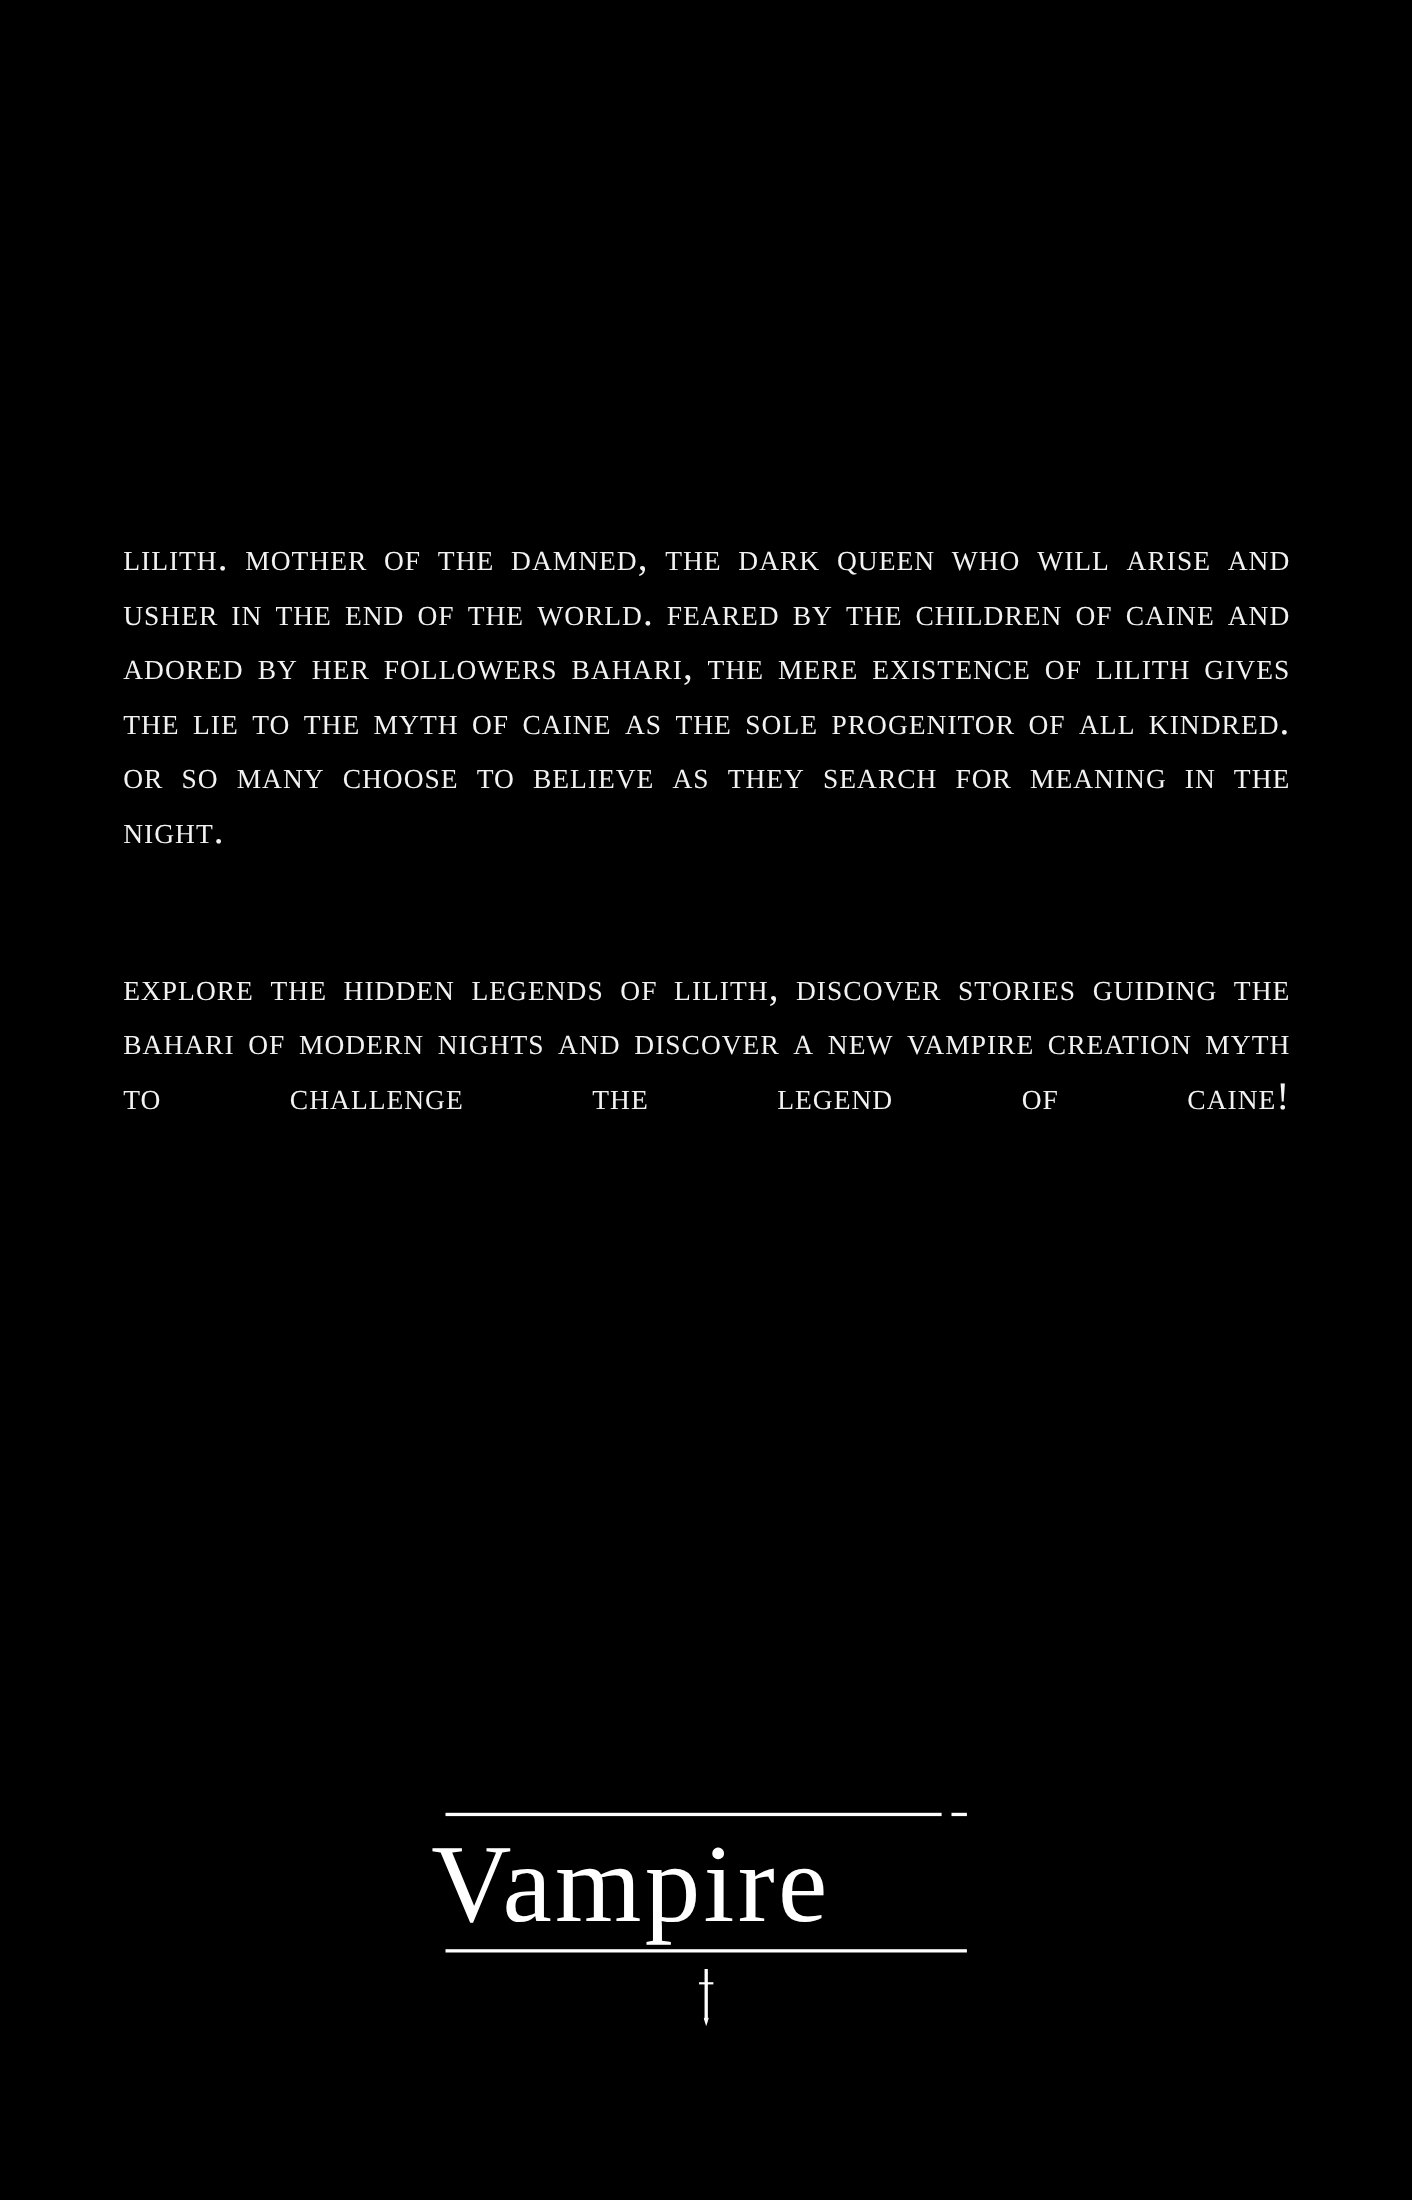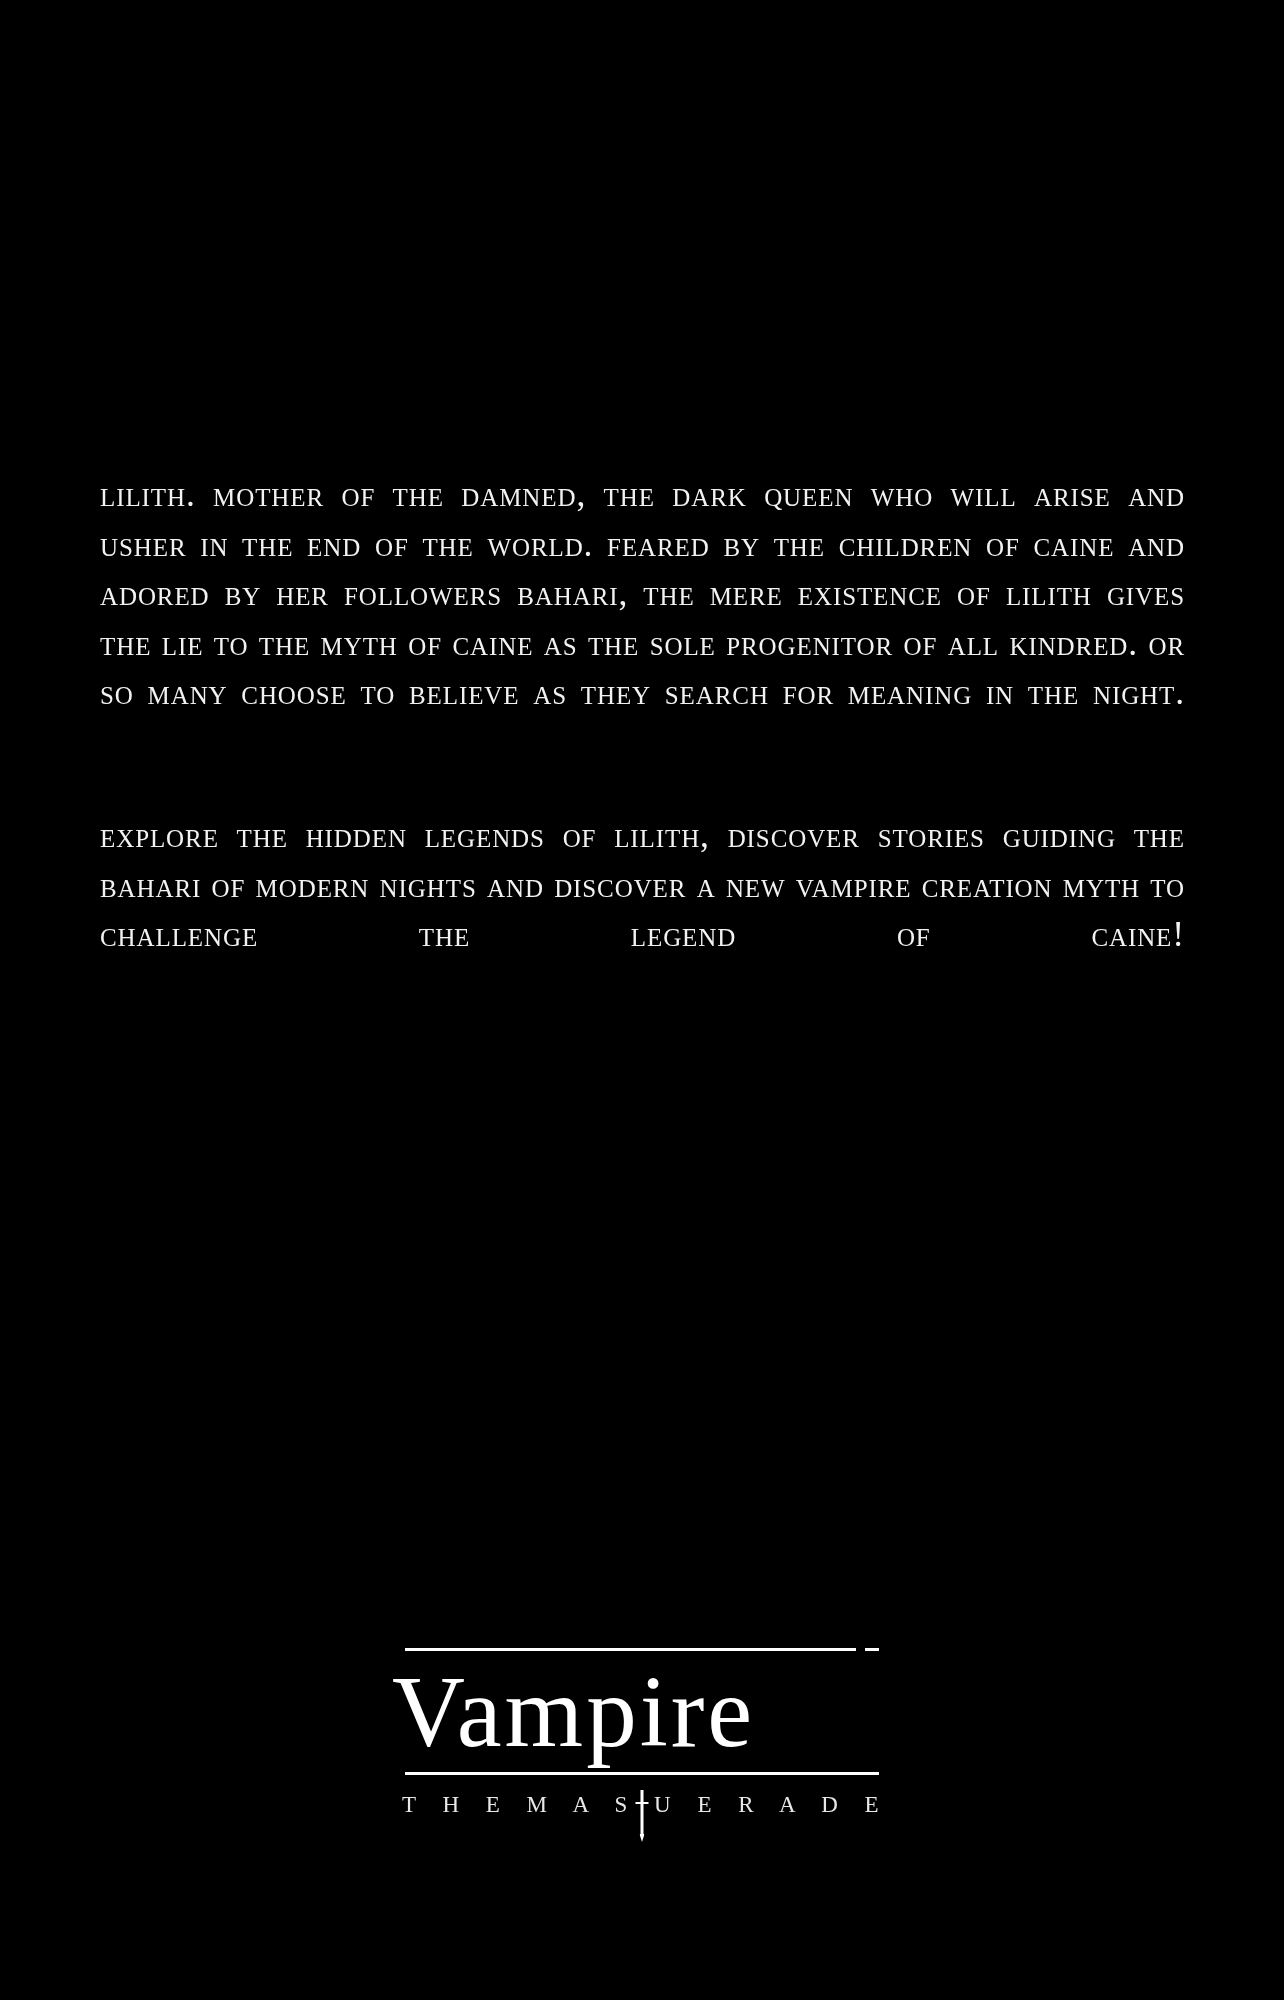--- a/index.html
+++ b/index.html
@@ -33,21 +33,21 @@
   .para {
     font-family: "Liberation Serif", serif;
     font-variant: small-caps;
     text-transform: lowercase;
     color: #f2f2f2;
     font-size: 35.5px;
     line-height: 49.5px;
     letter-spacing: 0.9px;
     text-align: justify;
     text-justify: inter-word;
-    margin: 0;
+    margin: 12px;
     -webkit-font-smoothing: antialiased;
   }
 
   .para + .para {
     margin-top: 44px;
   }
 
   
   .para::after {
     content: "";
@@ -157,21 +157,20 @@
 
   <div class="blurb">
     <p class="para">Lilith. Mother of the Damned, the Dark Queen who will arise and usher in the end of the world. Feared by the Children of Caine and adored by her followers Bahari, the mere existence of Lilith gives the lie to the myth of Caine as the sole progenitor of all Kindred. Or so many choose to believe as they search for meaning in the night.</p>
     <p class="para">Explore the hidden legends of Lilith, discover stories guiding the Bahari of modern nights and discover a new vampire creation myth to challenge the legend of Caine!</p>
   </div>
 
   <div class="logo">
     <div class="logo-rule top"></div>
     <div class="logo-word">Vampire</div>
     <div class="logo-rule bottom"></div>
-    <div class="logo-sub">T H E   M A S   U E R A D E</div>
   </div>
 
   <div class="dagger">
     <div class="blade"></div>
     <div class="guard"></div>
   </div>
 
 </div>
 
 </body></html>

